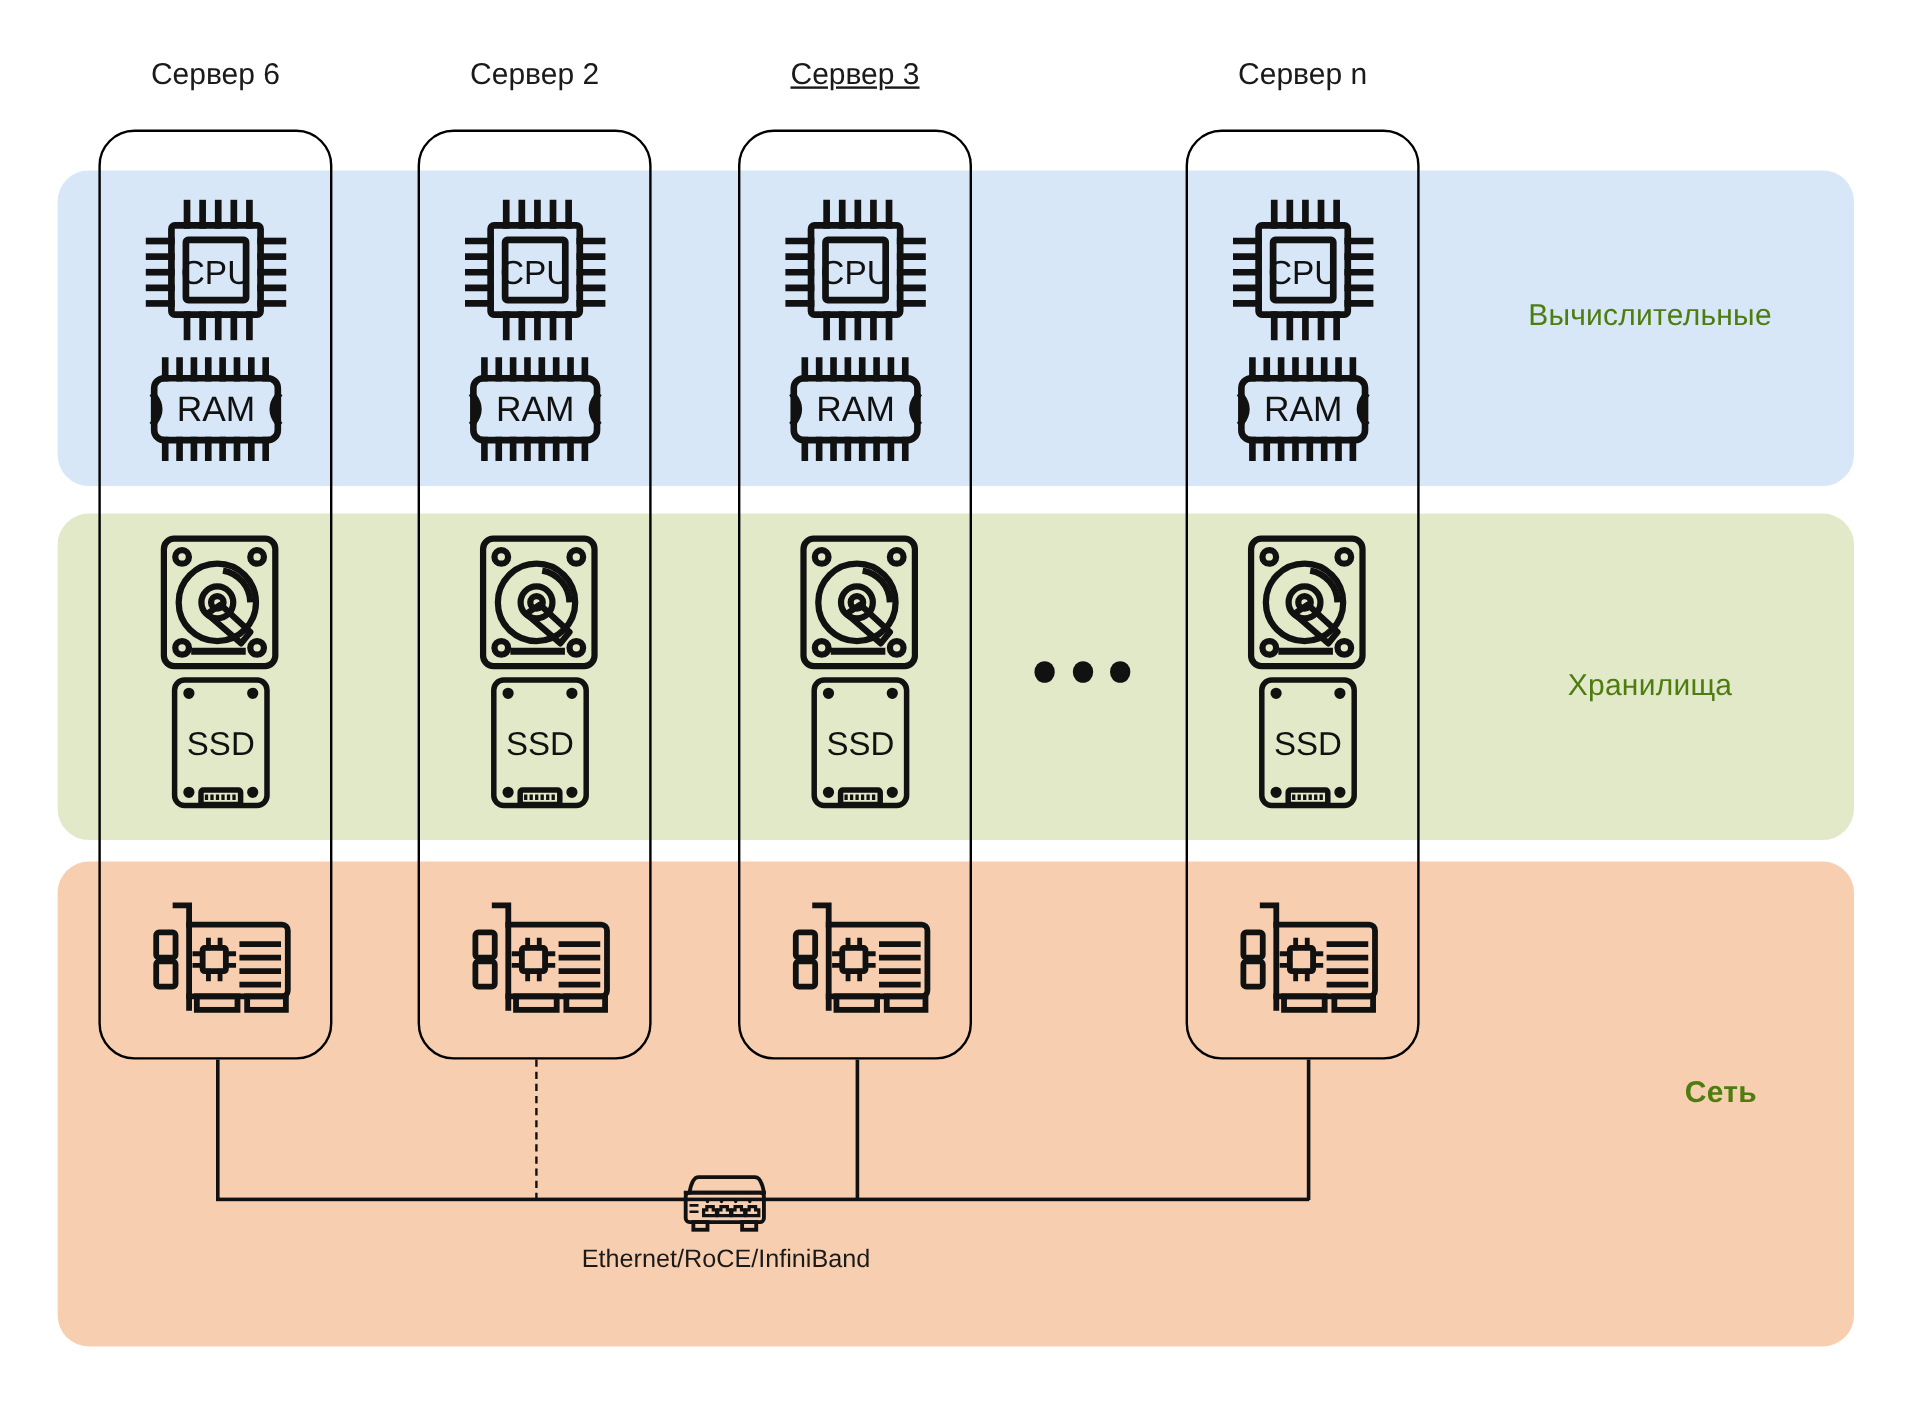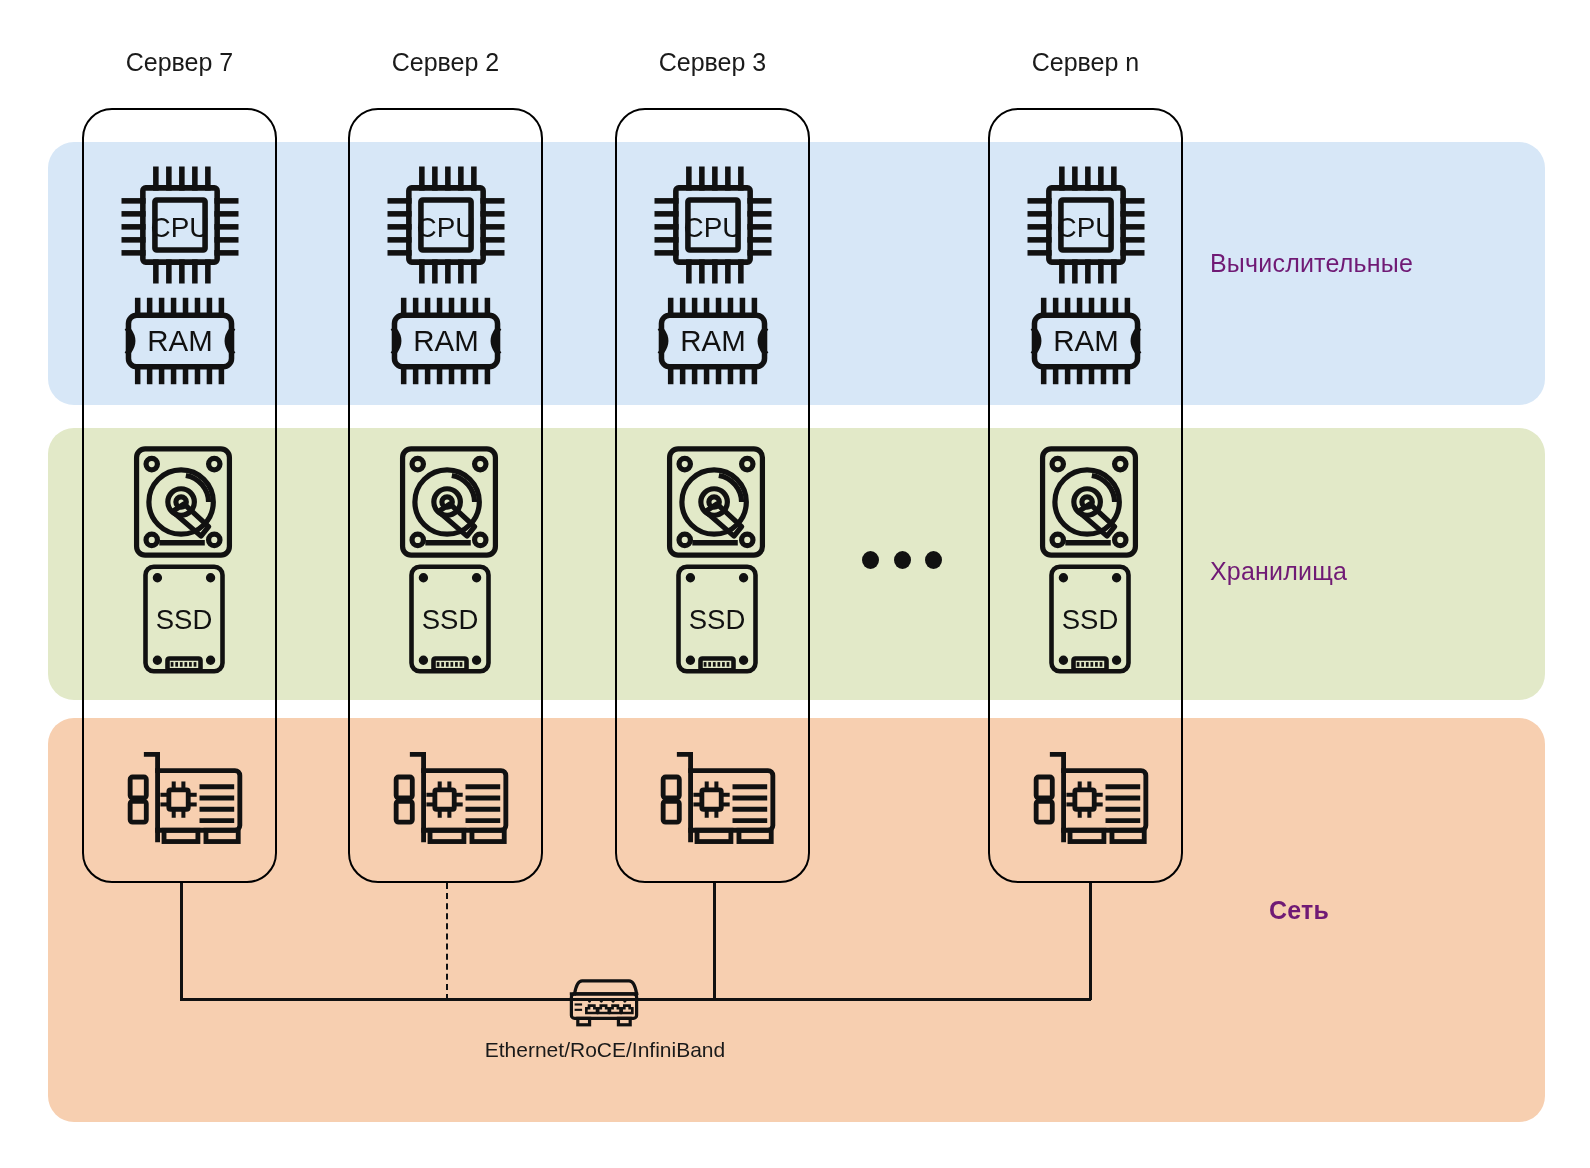--- a/index.html
+++ b/index.html
@@ -23,23 +23,23 @@
     left: 48px;
     width: 1497px;
     border-radius: 26px;
   }
   #band-compute { top: 142px; height: 263px; background: #d7e7f7; }
   #band-storage { top: 428px; height: 272px; background: #e2e9c8; }
   #band-network { top: 718px; height: 404px; background: #f7cfb0; }
 
   .band-label {
     position: absolute;
-    text-align: left;
+    text-align: center;
     font-size: 25px;
-    color: #701a75;
+    color: #4d7c0f;
     line-height: 1.38;
     letter-spacing: .2px;
   }
   #label-compute { left: 1210px; width: 330px; top: 246px; }
   #label-storage { left: 1210px; width: 330px; top: 543px; margin-top: 11px; }
   #label-network { left: 1269px; width: 330px; top: 893px; font-weight: bold; }
 
   
   .server-capsule {
     position: absolute;
@@ -59,21 +59,21 @@
   .server-title {
     position: absolute;
     top: 48px;
     width: 195px;
     text-align: center;
     font-size: 25px;
     color: #1a1a1a;
   }
   #title-1 { left: 82px; }
   #title-2 { left: 348px; }
-  #title-3 { left: 615px; }
+  #title-3 { left: 615px; text-decoration: underline; }
   #title-n { left: 988px; }
 
   
   .icon-slot { position: absolute; }
   .icon-slot svg { display: block; }
 
   
   #ellipsis {
     position: absolute;
     left: 862px; top: 548px;
@@ -123,21 +123,21 @@
     <div>Вычислительные</div>
   </div>
   <div class="band-label" id="label-storage">Хранилища</div>
   <div class="band-label" id="label-network">Сеть</div>
 
   <div class="server-capsule" id="capsule-1"></div>
   <div class="server-capsule" id="capsule-2"></div>
   <div class="server-capsule" id="capsule-3"></div>
   <div class="server-capsule" id="capsule-n"></div>
 
-  <div class="server-title" id="title-1">Сервер 7</div>
+  <div class="server-title" id="title-1">Сервер 6</div>
   <div class="server-title" id="title-2">Сервер 2</div>
   <div class="server-title" id="title-3">Сервер 3</div>
   <div class="server-title" id="title-n">Сервер n</div>
 
   <svg width="0" height="0" style="position:absolute" aria-hidden="true">
     <defs>
 
       <g id="def-cpu">
         <g fill="none" stroke="#111" stroke-width="6" stroke-linecap="square">
           <rect x="30" y="30" width="80" height="80" rx="3"></rect>

